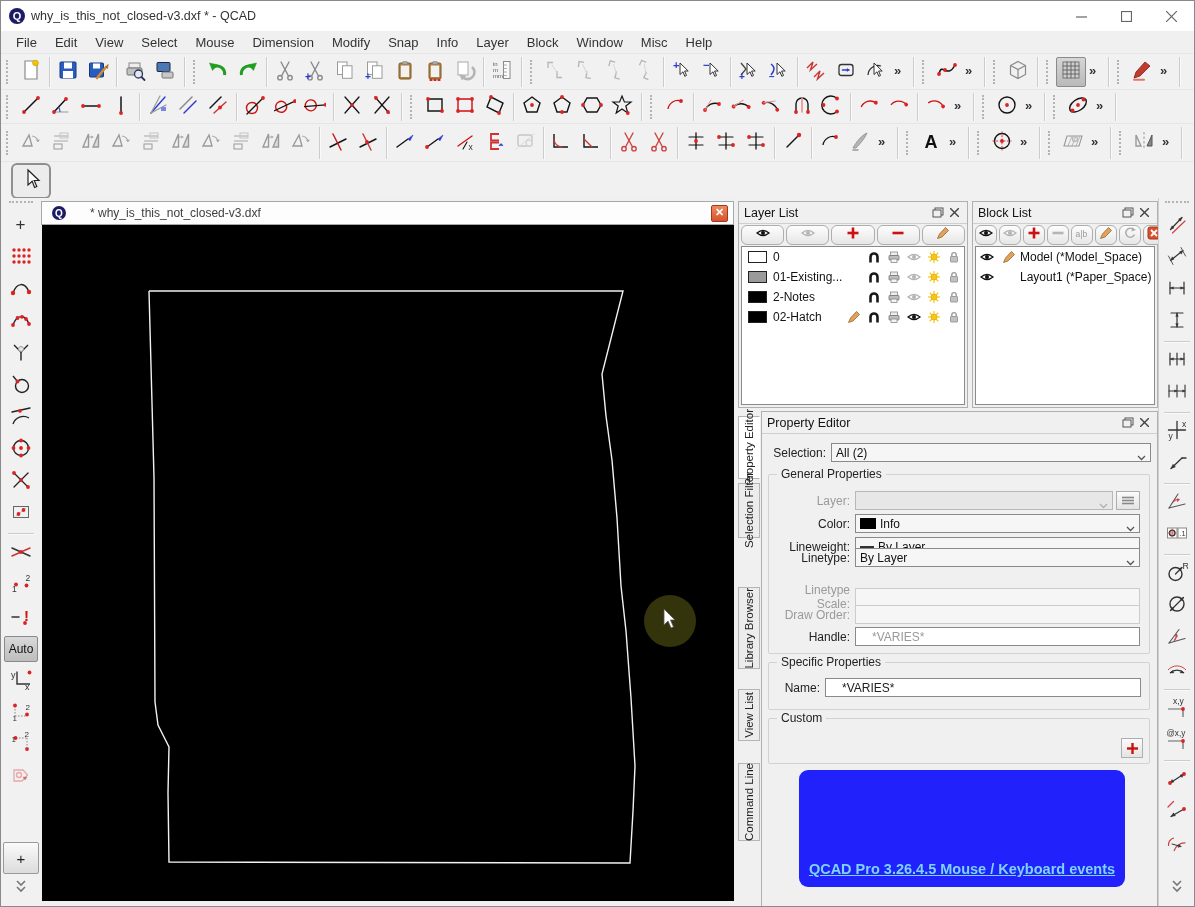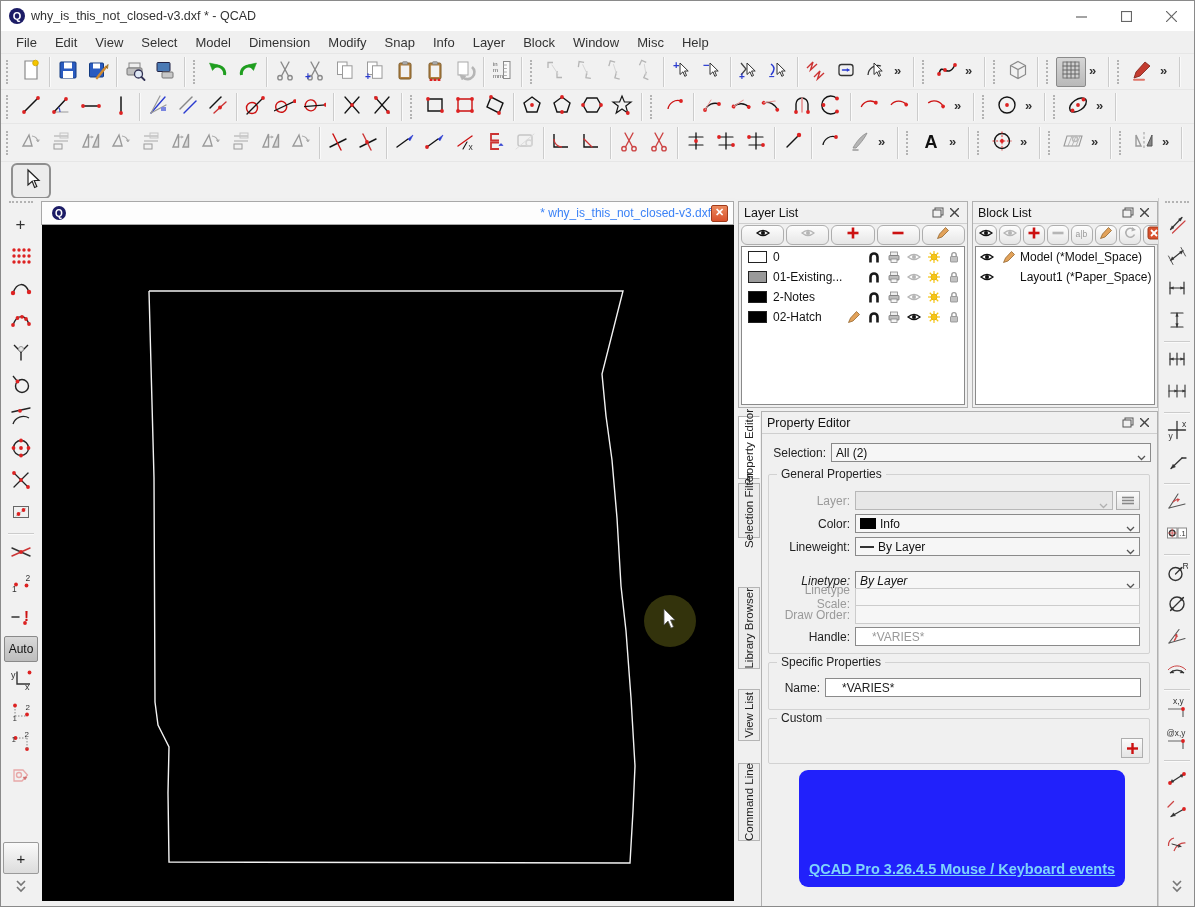--- a/index.html
+++ b/index.html
@@ -30,21 +30,21 @@
   #leftbar{left:0;width:40px;border-right:1px solid #cfcfcf;}
   #rightbar{right:0;width:35px;border-left:1px solid #cfcfcf;}
   .sidebar .btn{margin:1px 0;}
   .autobtn{width:32px;height:24px;margin:3px 0;border:1px solid #8a8a8a;border-radius:2px;background:linear-gradient(#d9d9d9,#bdbdbd);font-size:12px;color:#111;display:flex;align-items:center;justify-content:center;}
   .bigplus{width:34px;height:30px;border:1px solid #9a9a9a;border-radius:2px;background:linear-gradient(#fafafa,#dcdcdc);display:flex;align-items:center;justify-content:center;font-size:15px;color:#222;}
   .spacer{flex:1;}
   
   #mdi{position:absolute;left:40px;top:197px;width:694px;height:710px;background:#f0f0f0;}
   .mdi-title{position:absolute;left:0;top:3px;width:693px;height:24px;background:#fdfdfd;border:1px solid #a8a8a8;box-sizing:border-box;display:flex;align-items:center;}
   .mdi-title .qicon{width:14px;height:14px;margin-left:10px;border-radius:50%;background:#1c1c66;color:#fff;font-size:10px;font-weight:bold;display:flex;align-items:center;justify-content:center;}
-  .mdi-title .ttl{flex:1;text-align:right;font-size:12px;color:#3b82f6;margin-left:24px;}
+  .mdi-title .ttl{flex:1;text-align:left;font-size:12px;color:#404040;margin-left:24px;}
   .mdi-close{width:15px;height:15px;margin-right:5px;background:linear-gradient(#ec8a5e,#d9512c);border:1px solid #a03a1a;border-radius:2px;color:#fff;font-size:11px;line-height:13px;text-align:center;font-weight:bold;}
   #canvas{position:absolute;left:1px;top:27px;width:692px;height:676px;background:#000;}
   
   .dock{position:absolute;background:#f0f0f0;border:1px solid #b0b0b0;box-sizing:border-box;}
   .ptitle{height:21px;display:flex;align-items:center;padding:0 5px;font-size:12.5px;color:#111;background:#f0f0f0;border-bottom:1px solid #cfcfcf;}
   .ptitle .txt{flex:1;}
   .picon{width:16px;height:14px;display:flex;align-items:center;justify-content:center;color:#444;}
   .pbtnrow{display:flex;padding:1px 2px;gap:2px;}
   .pbtn{flex:1;height:18px;border:1px solid #aeaeae;border-radius:6px;background:linear-gradient(#fdfdfd,#e6e6e6);display:flex;align-items:center;justify-content:center;}
   .pbtn.sm{flex:0 0 20px;}
@@ -104,21 +104,21 @@
           </svg>
         </div>
     </div>
   </div>
 
   <div class="menubar" id="menubar">
       <div class="menuitem">File</div>
       <div class="menuitem">Edit</div>
       <div class="menuitem">View</div>
       <div class="menuitem">Select</div>
-      <div class="menuitem">Model</div>
+      <div class="menuitem">Mouse</div>
       <div class="menuitem">Dimension</div>
       <div class="menuitem">Modify</div>
       <div class="menuitem">Snap</div>
       <div class="menuitem">Info</div>
       <div class="menuitem">Layer</div>
       <div class="menuitem">Block</div>
       <div class="menuitem">Window</div>
       <div class="menuitem">Misc</div>
       <div class="menuitem">Help</div>
     </div>
@@ -1529,21 +1529,21 @@
     <div class="perow" style="left:10px;top:125px;">
       <span class="plabel" style="width:78px;">Lineweight:</span>
       <div class="combo" style="width:285px;">
         <span class="lwline"></span>
         <span>By Layer</span>
         <span class="chev"><svg width="9" height="6">
               <polyline points="1,1 4.5,4.5 8,1" fill="none" stroke="#555" stroke-width="1.3"></polyline>
             </svg></span>
       </div>
     </div>
-    <div class="perow" style="left:10px;top:159px;font-style:italic;">
+    <div class="perow" style="left:10px;top:136px;">
       <span class="plabel" style="width:78px;">Linetype:</span>
       <div class="combo" style="width:285px;">
         <span>By Layer</span>
         <span class="chev"><svg width="9" height="6">
               <polyline points="1,1 4.5,4.5 8,1" fill="none" stroke="#555" stroke-width="1.3"></polyline>
             </svg></span>
       </div>
     </div>
     <div class="perow" style="left:10px;top:171px;">
       <span class="plabel dis" style="width:78px;">Linetype Scale:</span>

